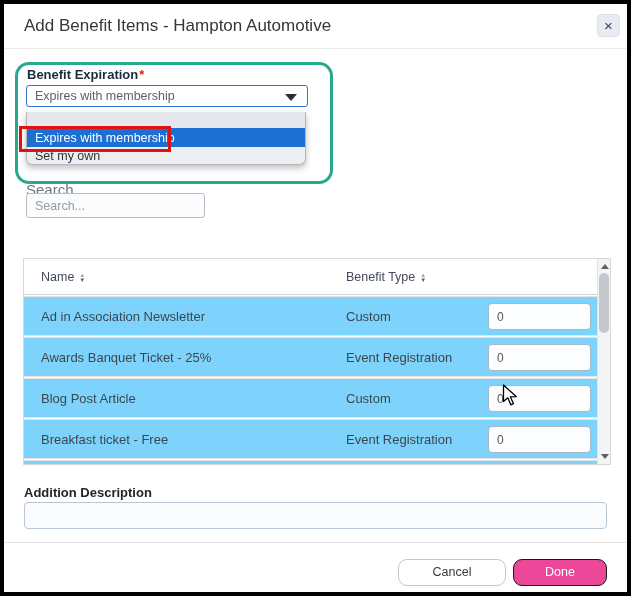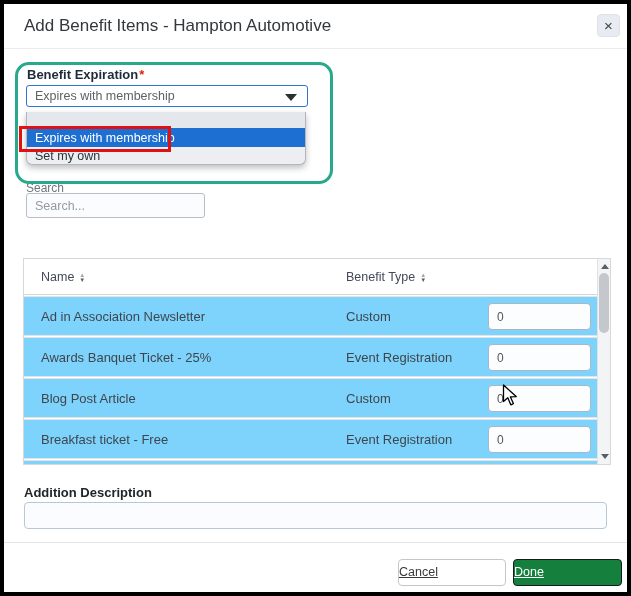--- a/index.html
+++ b/index.html
@@ -30,21 +30,21 @@
   .dd-opt.blank { background:#e4e7ec; height:16px; }
   .dd-opt.selected { background:#1d6fd2; color:#fff; height:19px; line-height:16px; }
 
   
   .green-box { position:absolute; left:11px; top:58px; width:318px; height:122px;
     border:3px solid #28a98c; border-radius:14px; pointer-events:none; z-index:6; }
   .red-box { position:absolute; left:15px; top:122px; width:152px; height:26px;
     border:3px solid #e01112; pointer-events:none; z-index:7; }
 
   
-  .search-label { position:absolute; left:22px; top:177px; font-size:12px; color:#70767e; }
+  .search-label { position:absolute; left:22px; top:177px; font-size:15px; color:#70767e; }
   .search-input { position:absolute; left:22px; top:189px; width:179px; height:25px;
     border:1px solid #b9bec6; border-radius:3px; background:#fbfcfd; font-size:12.5px;
     color:#444; padding:0 8px; font-family:"Liberation Sans", sans-serif; }
   .search-input::placeholder { color:#959ba3; }
 
   
   .tbl { position:absolute; left:19px; top:254px; width:588px; height:207px;
     border:1px solid #d8d8d8; background:#fff; overflow:hidden; }
   .tbl-head { position:relative; height:36px; border-bottom:1px solid #d5d5d5; }
   .th { position:absolute; top:0; height:36px; line-height:36px; font-size:12.5px; color:#43495a; }
@@ -72,24 +72,24 @@
     background:#c4c7cc; border-radius:5px; }
 
   
   .ad-label { position:absolute; left:20px; top:481px; font-size:13px; font-weight:600; color:#21262b; }
   .ad-input { position:absolute; left:20px; top:498px; width:583px; height:27px;
     border:1px solid #b9c6d4; border-radius:4px; background:#fafcff; font-size:13px;
     color:#333; padding:0 8px; font-family:"Liberation Sans", sans-serif; }
 
   
   .ftr-divider { position:absolute; left:0; right:0; top:538px; height:1px; background:#e5e5e5; }
-  .btn { position:absolute; top:555px; height:27px; border-radius:4px; font-size:12.5px;
-    text-align:left; line-height:25px; cursor:pointer; font-family:"Liberation Sans", sans-serif;text-decoration:underline; }
+  .btn { position:absolute; top:555px; height:27px; border-radius:9px; font-size:12.5px;
+    text-align:center; line-height:25px; cursor:pointer; font-family:"Liberation Sans", sans-serif; }
   .btn-cancel { left:394px; width:108px; background:#fff; border:1px solid #c6c6c6; color:#3a3a3a; }
-  .btn-done { left:509px; width:109px; background:#15803d; border:1px solid #17191e; color:#fff; }
+  .btn-done { left:509px; width:94px; background:#ec4899; border:1px solid #17191e; color:#fff; }
 
   .cursor { position:absolute; left:498px; top:380px; z-index:9; pointer-events:none; }
 </style>
 </head>
 <body>
 
 <div class="frame">
   <div class="modal">
 
     <div class="title">Add Benefit Items - Hampton Automotive</div>

